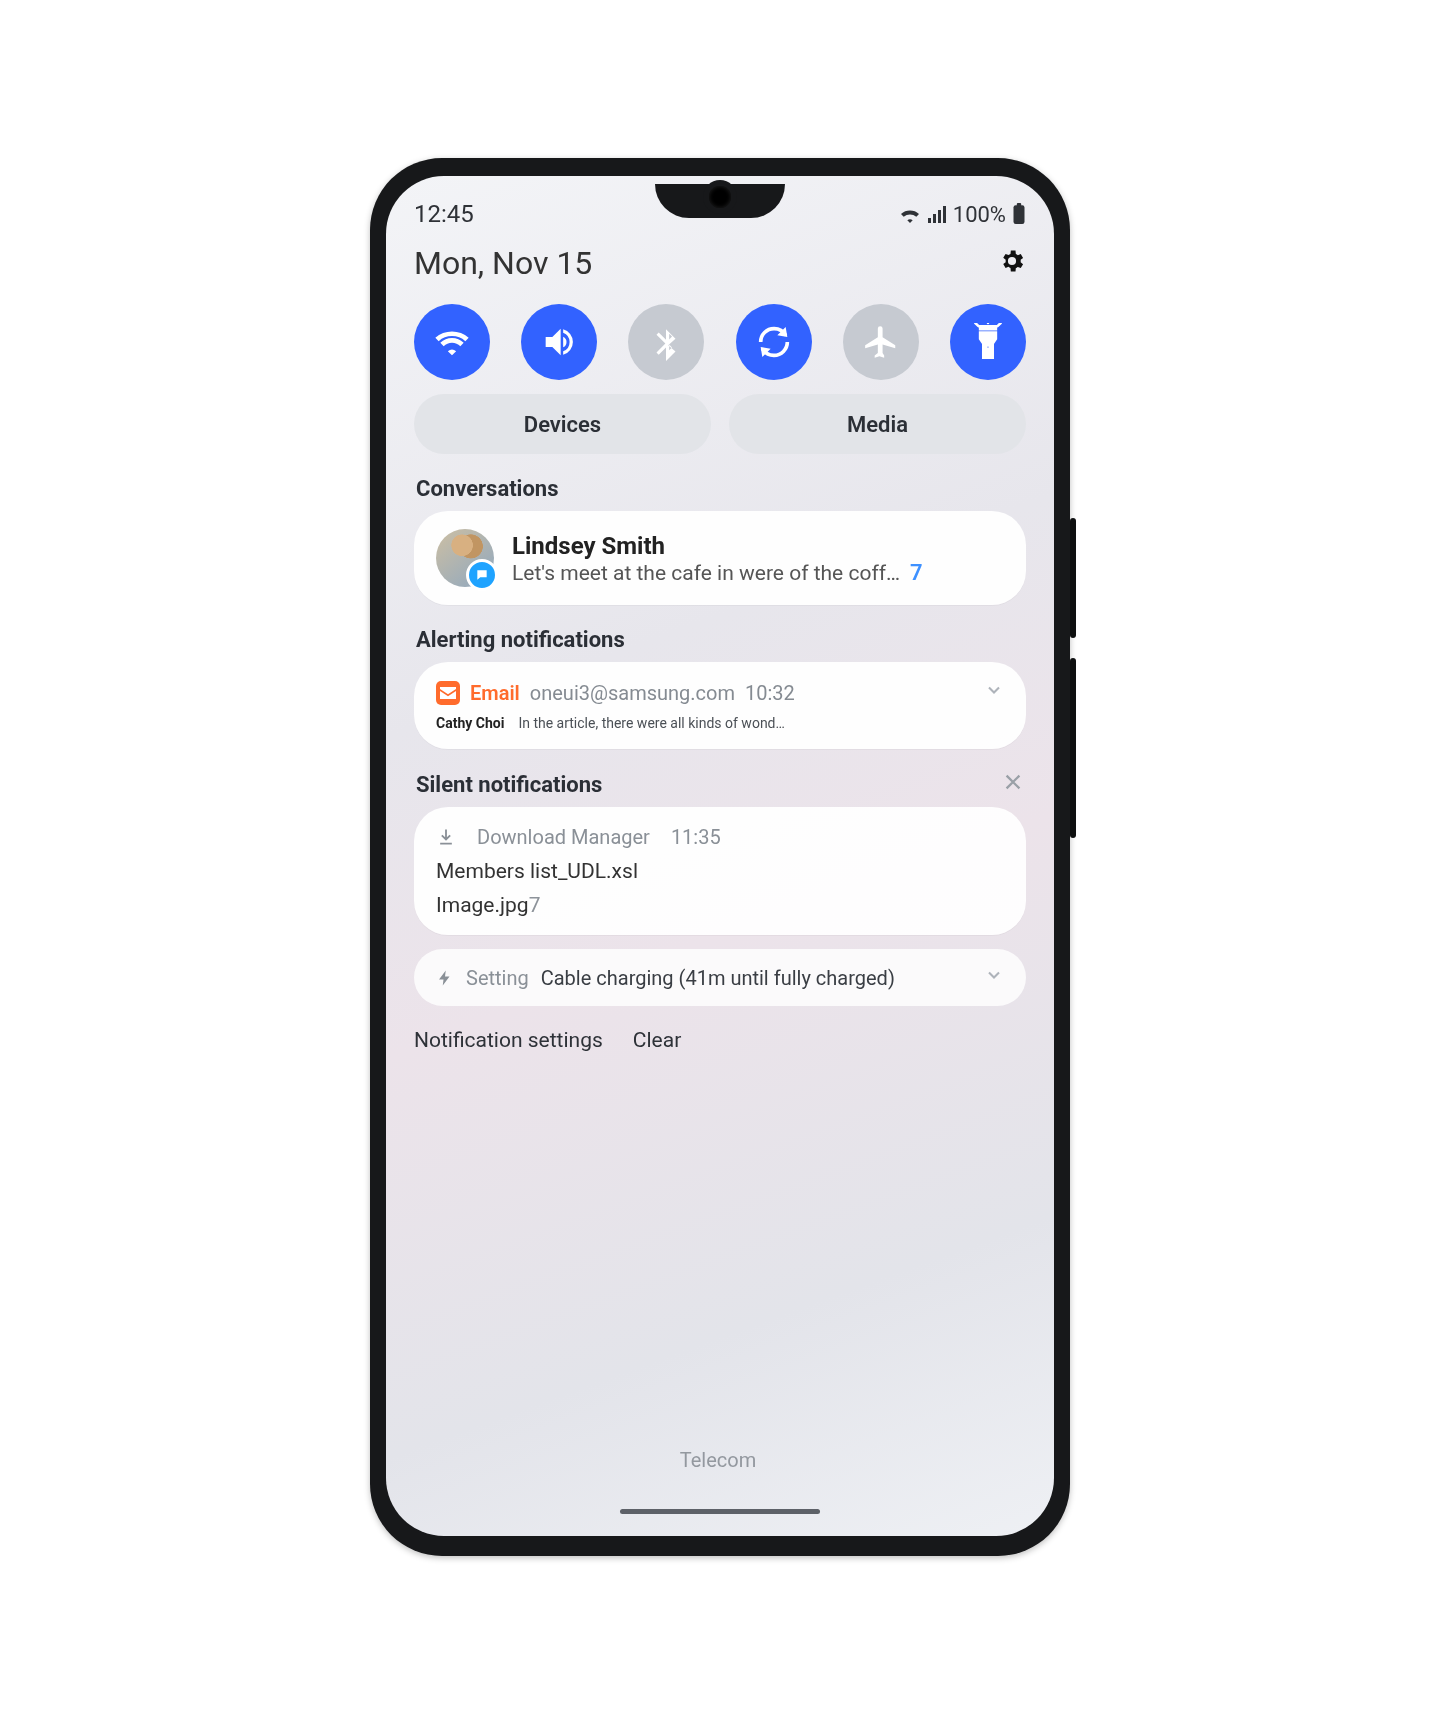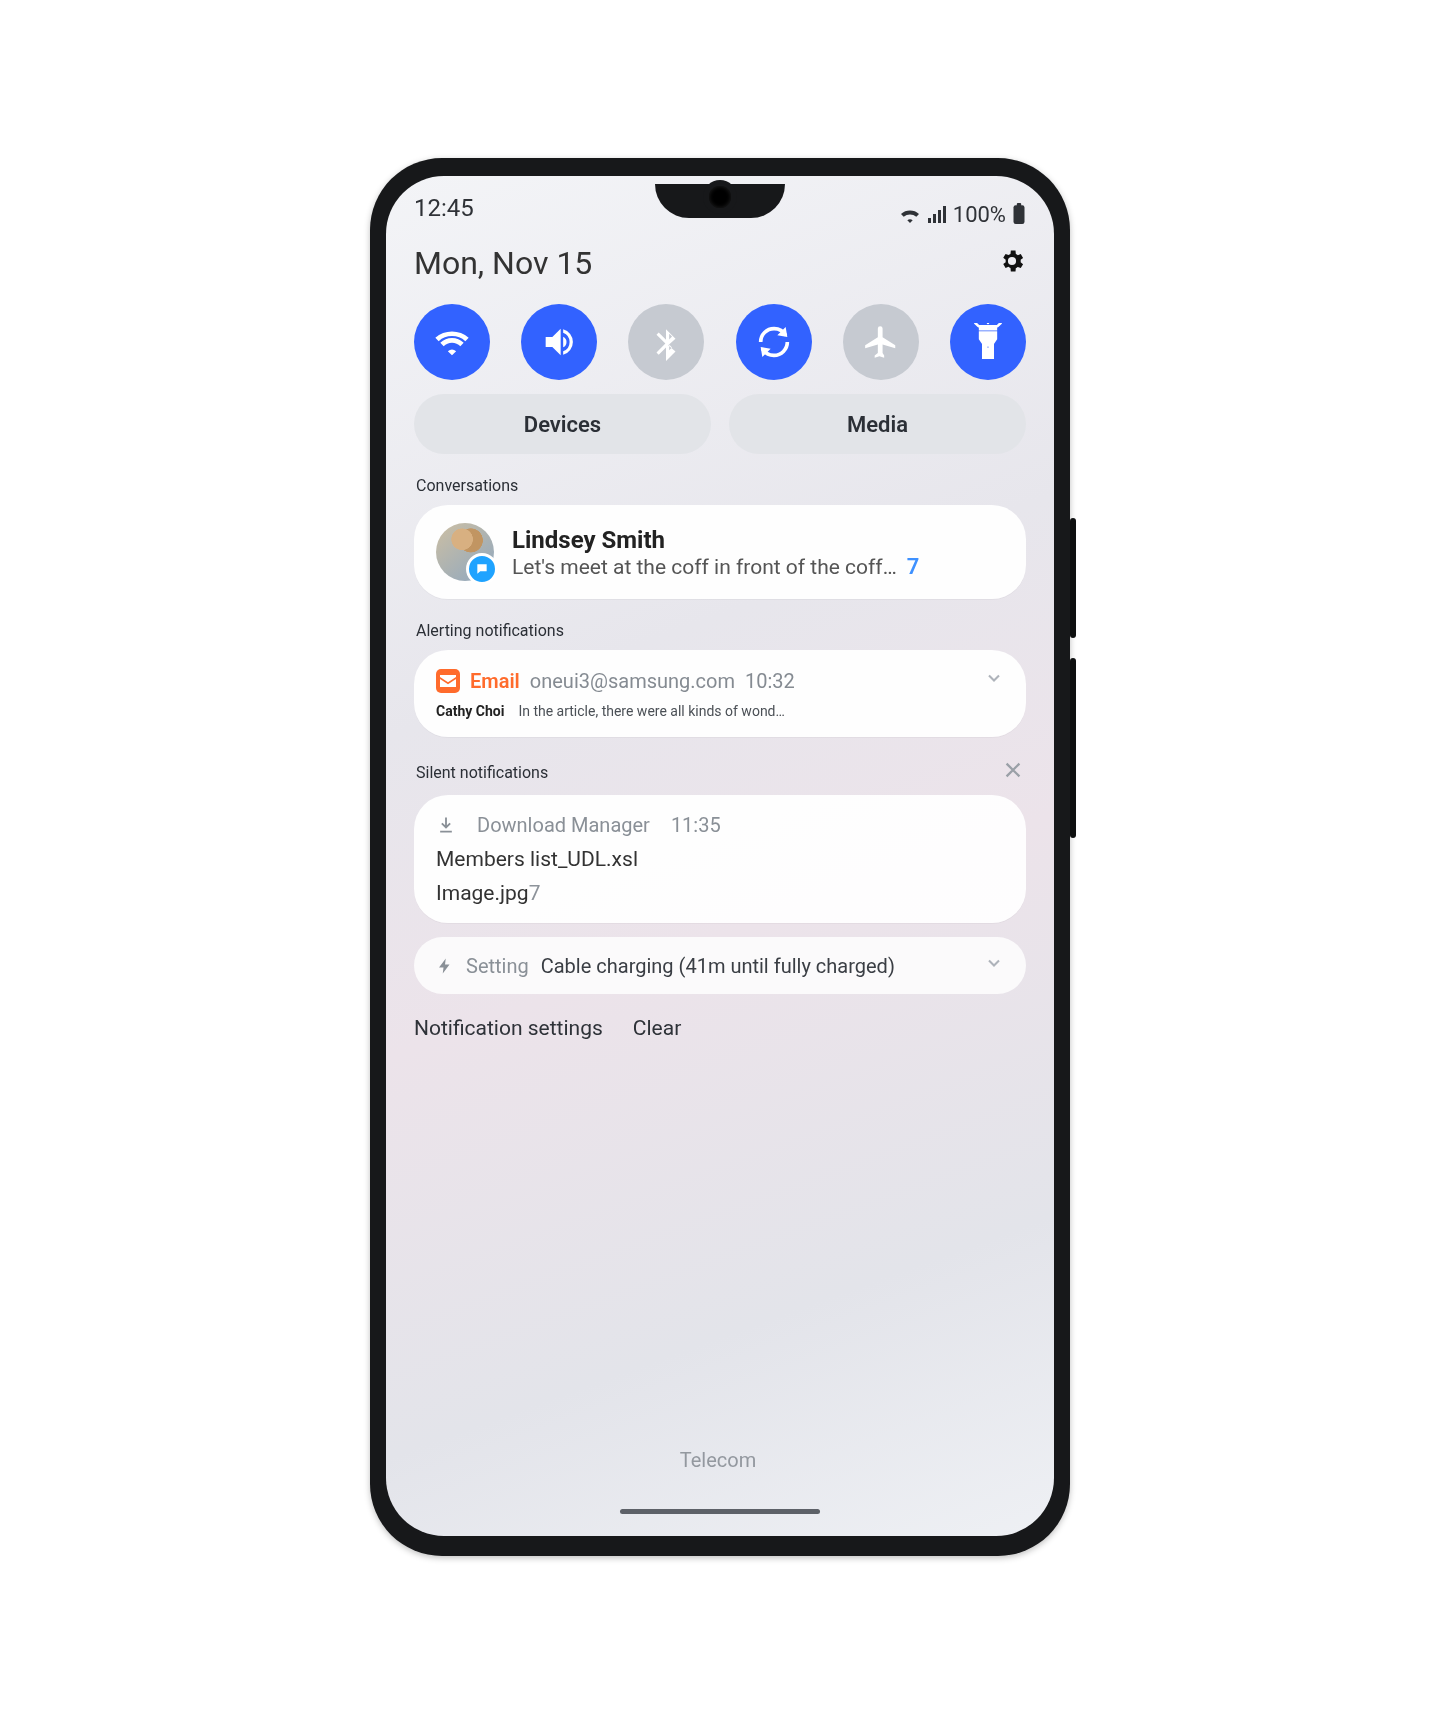--- a/index.html
+++ b/index.html
@@ -47,42 +47,42 @@
     background:linear-gradient(160deg,#f3f4f7 0%,#e7e6ec 35%,#ece3ea 55%,#e3e4ea 80%,#eef0f4 100%);
   }
   .notch{
     position:absolute;top:8px;left:50%;transform:translateX(-50%);
     width:130px;height:34px;background:#17181a;border-radius:0 0 80px 80px;z-index:5;
   }
   .camera{position:absolute;top:10px;left:50%;transform:translateX(-50%);width:22px;height:22px;border-radius:50%;background:#000;z-index:6;box-shadow:inset 0 0 4px #222,0 0 0 6px #17181a}
   .content{padding:18px 28px 0 28px;}
 
   
-  .statusbar{display:flex;justify-content:space-between;height:40px;font-size:24px;color:#2f3237;}
+  .statusbar{display:flex;align-items:center;justify-content:space-between;height:40px;font-size:24px;color:#2f3237;}
   .status-right{display:flex;align-items:center;gap:6px;font-size:22px}
   .status-right svg{display:block}
 
   
   .daterow{display:flex;align-items:center;justify-content:space-between;margin-top:10px}
   .date{font-size:32px;color:#333;}
   .gear{width:28px;height:28px;color:#111}
 
   
   .toggles{display:flex;justify-content:space-between;margin:22px 0 14px}
   .qt{width:76px;height:76px;border-radius:50%;display:flex;align-items:center;justify-content:center;color:#fff}
   .qt.on{background:var(--chip-on)}
   .qt.off{background:var(--chip-off)}
 
   
   .btnrow{display:flex;gap:18px;margin-bottom:6px}
   .pillbtn{flex:1;background:#e2e4e8;border-radius:36px;height:60px;display:flex;align-items:center;justify-content:center;font-size:22px;color:#2b2f36;font-weight:600}
 
   
   .sectionrow{display:flex;align-items:center;justify-content:space-between;margin:22px 2px 10px}
-  .section-title{font-size:16px;color:#2b2f36;font-weight:400}
+  .section-title{font-size:22px;color:#2b2f36;font-weight:700}
   .section-close{color:#9aa0a7}
 
   
   .card{background:var(--card-bg);border-radius:34px;padding:18px 22px;box-shadow:0 1px 0 rgba(0,0,0,.03)}
 
   
   .conv{display:flex;align-items:center;gap:18px}
   .avatar{width:58px;height:58px;border-radius:50%;background:linear-gradient(140deg,#cdbfa3,#8ea7c0);position:relative;flex:0 0 auto;overflow:hidden}
   .avatar .hair{position:absolute;inset:0;background:radial-gradient(circle at 45% 28%,#d8b081 0 20%,transparent 21%),radial-gradient(circle at 60% 30%,#c19562 0 22%,transparent 23%)}
   .avatar-badge{position:absolute;right:-4px;bottom:-4px;width:26px;height:26px;border-radius:50%;background:#1fa3ff;border:3px solid #fff;display:flex;align-items:center;justify-content:center}
@@ -212,21 +212,21 @@
             </div>
           <div class="avatar-badge">
             <svg width="14" height="14" viewBox="0 0 24 24" fill="#fff">
                 <path d="M4 4h16v12H9l-5 4z"></path>
               </svg>
           </div>
         </div>
         <div class="conv-text">
           <div class="conv-name">Lindsey Smith</div>
           <div class="conv-row2">
-            <div class="conv-msg">Let's meet at the coff in front of the coff…</div>
+            <div class="conv-msg">Let's meet at the cafe in were of the coff…</div>
             <div class="conv-count">7</div>
           </div>
         </div>
       </div>
 
       <div class="sectionrow">
         <span class="section-title">Alerting notifications</span>
       </div>
       <div class="card">
         <div class="meta">

